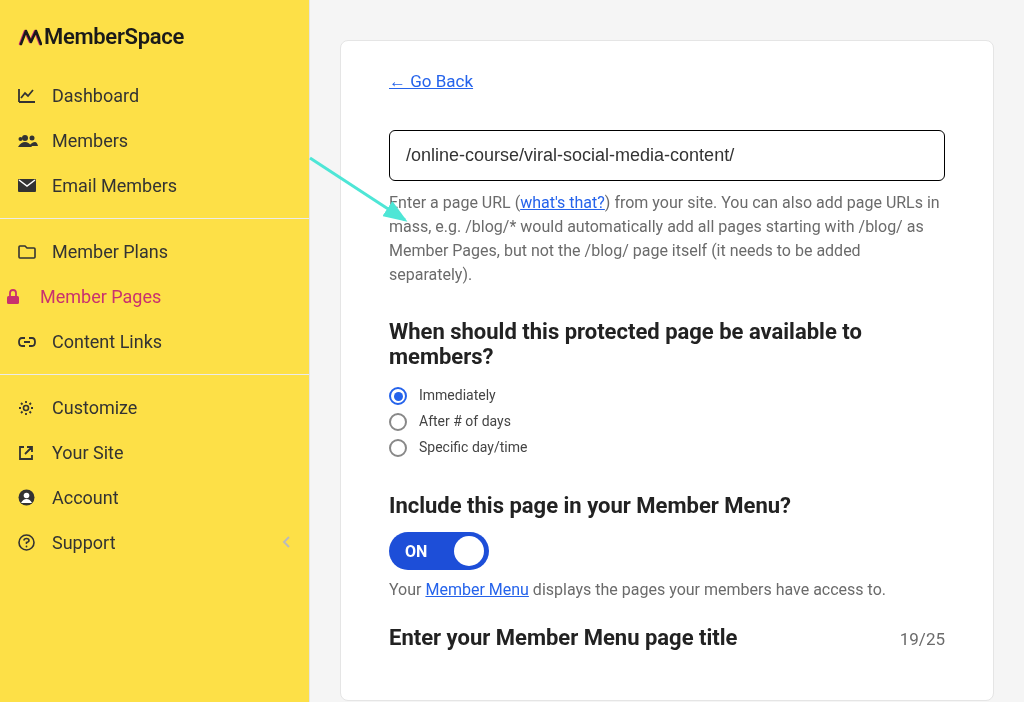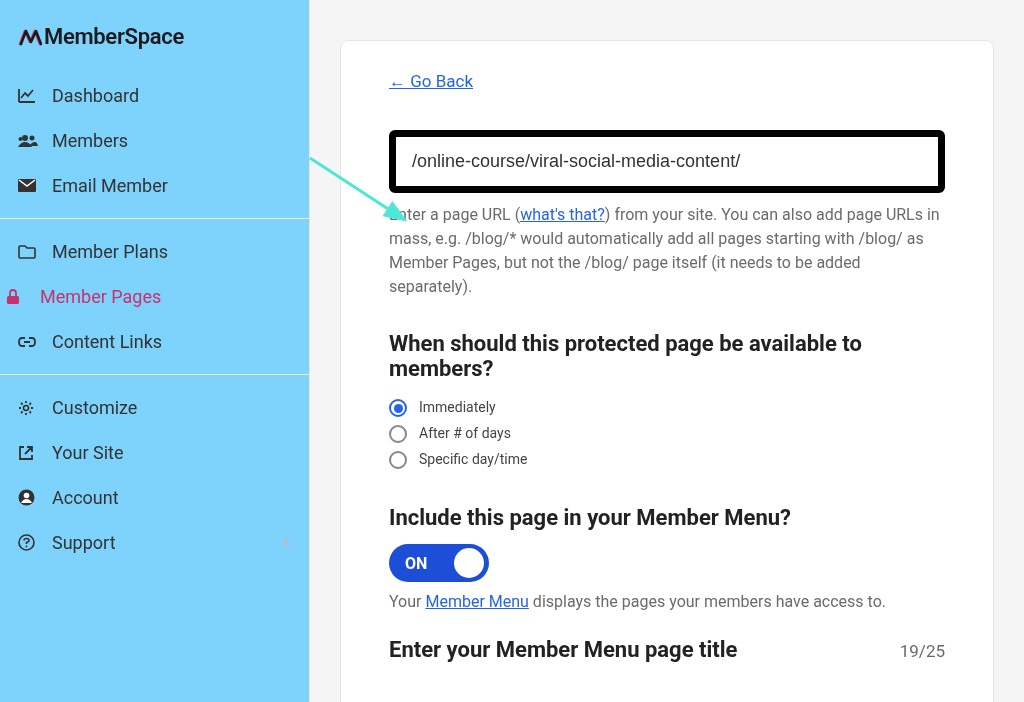--- a/index.html
+++ b/index.html
@@ -11,21 +11,21 @@
       font-family: -apple-system, BlinkMacSystemFont, "Segoe UI", Roboto, "Helvetica Neue", Arial, sans-serif;
       background: #f5f5f5;
       width: 1024px;
       height: 702px;
       overflow: hidden;
       position: relative;
     }
     .sidebar {
       width: 310px;
       height: 702px;
-      background: #7dd3fc;
+      background: #fde047;
       position: fixed;
       left: 0;
       top: 0;
       border-right: 1px solid #e5e5e5;
     }
     .logo {
       padding: 24px 18px 18px;
       font-size: 22px;
       font-weight: 600;
       color: #1a1a1a;
@@ -98,21 +98,21 @@
     }
     .field-label {
       font-size: 22px;
       font-weight: 700;
       color: #222;
       margin-bottom: 14px;
     }
     .text-input {
       width: 100%;
       padding: 14px 16px;
-      border: 7px solid #000000;
+      border: 1px solid #000000;
       border-radius: 6px;
       font-size: 18px;
       color: #333;
       background: #fff;
     }
     .help-text {
       font-size: 16px;
       color: #6b6b6b;
       margin-top: 10px;
       line-height: 1.5;
@@ -244,21 +244,21 @@
       </span>
       <span>Members</span>
     </div>
     <div class="nav-item">
       <span class="nav-icon">
         <svg width="18" height="13" viewBox="0 0 18 13">
             <rect x="0" y="0" width="18" height="13" rx="1" fill="#333"></rect>
             <path d="M1 1 L9 7 L17 1" stroke="#fff" stroke-width="1.5" fill="none"></path>
           </svg>
       </span>
-      <span>Email Member</span>
+      <span>Email Members</span>
     </div>
   </div>
 
   <div class="nav-divider"></div>
 
   <div class="nav-section">
     <div class="nav-item">
       <span class="nav-icon">
         <svg width="18" height="14" viewBox="0 0 18 14">
             <path d="M1 2 Q1 1 2 1 L7 1 L9 3 L16 3 Q17 3 17 4 L17 12 Q17 13 16 13 L2 13 Q1 13 1 12 Z" stroke="#333" stroke-width="1.6" fill="none"></path>

